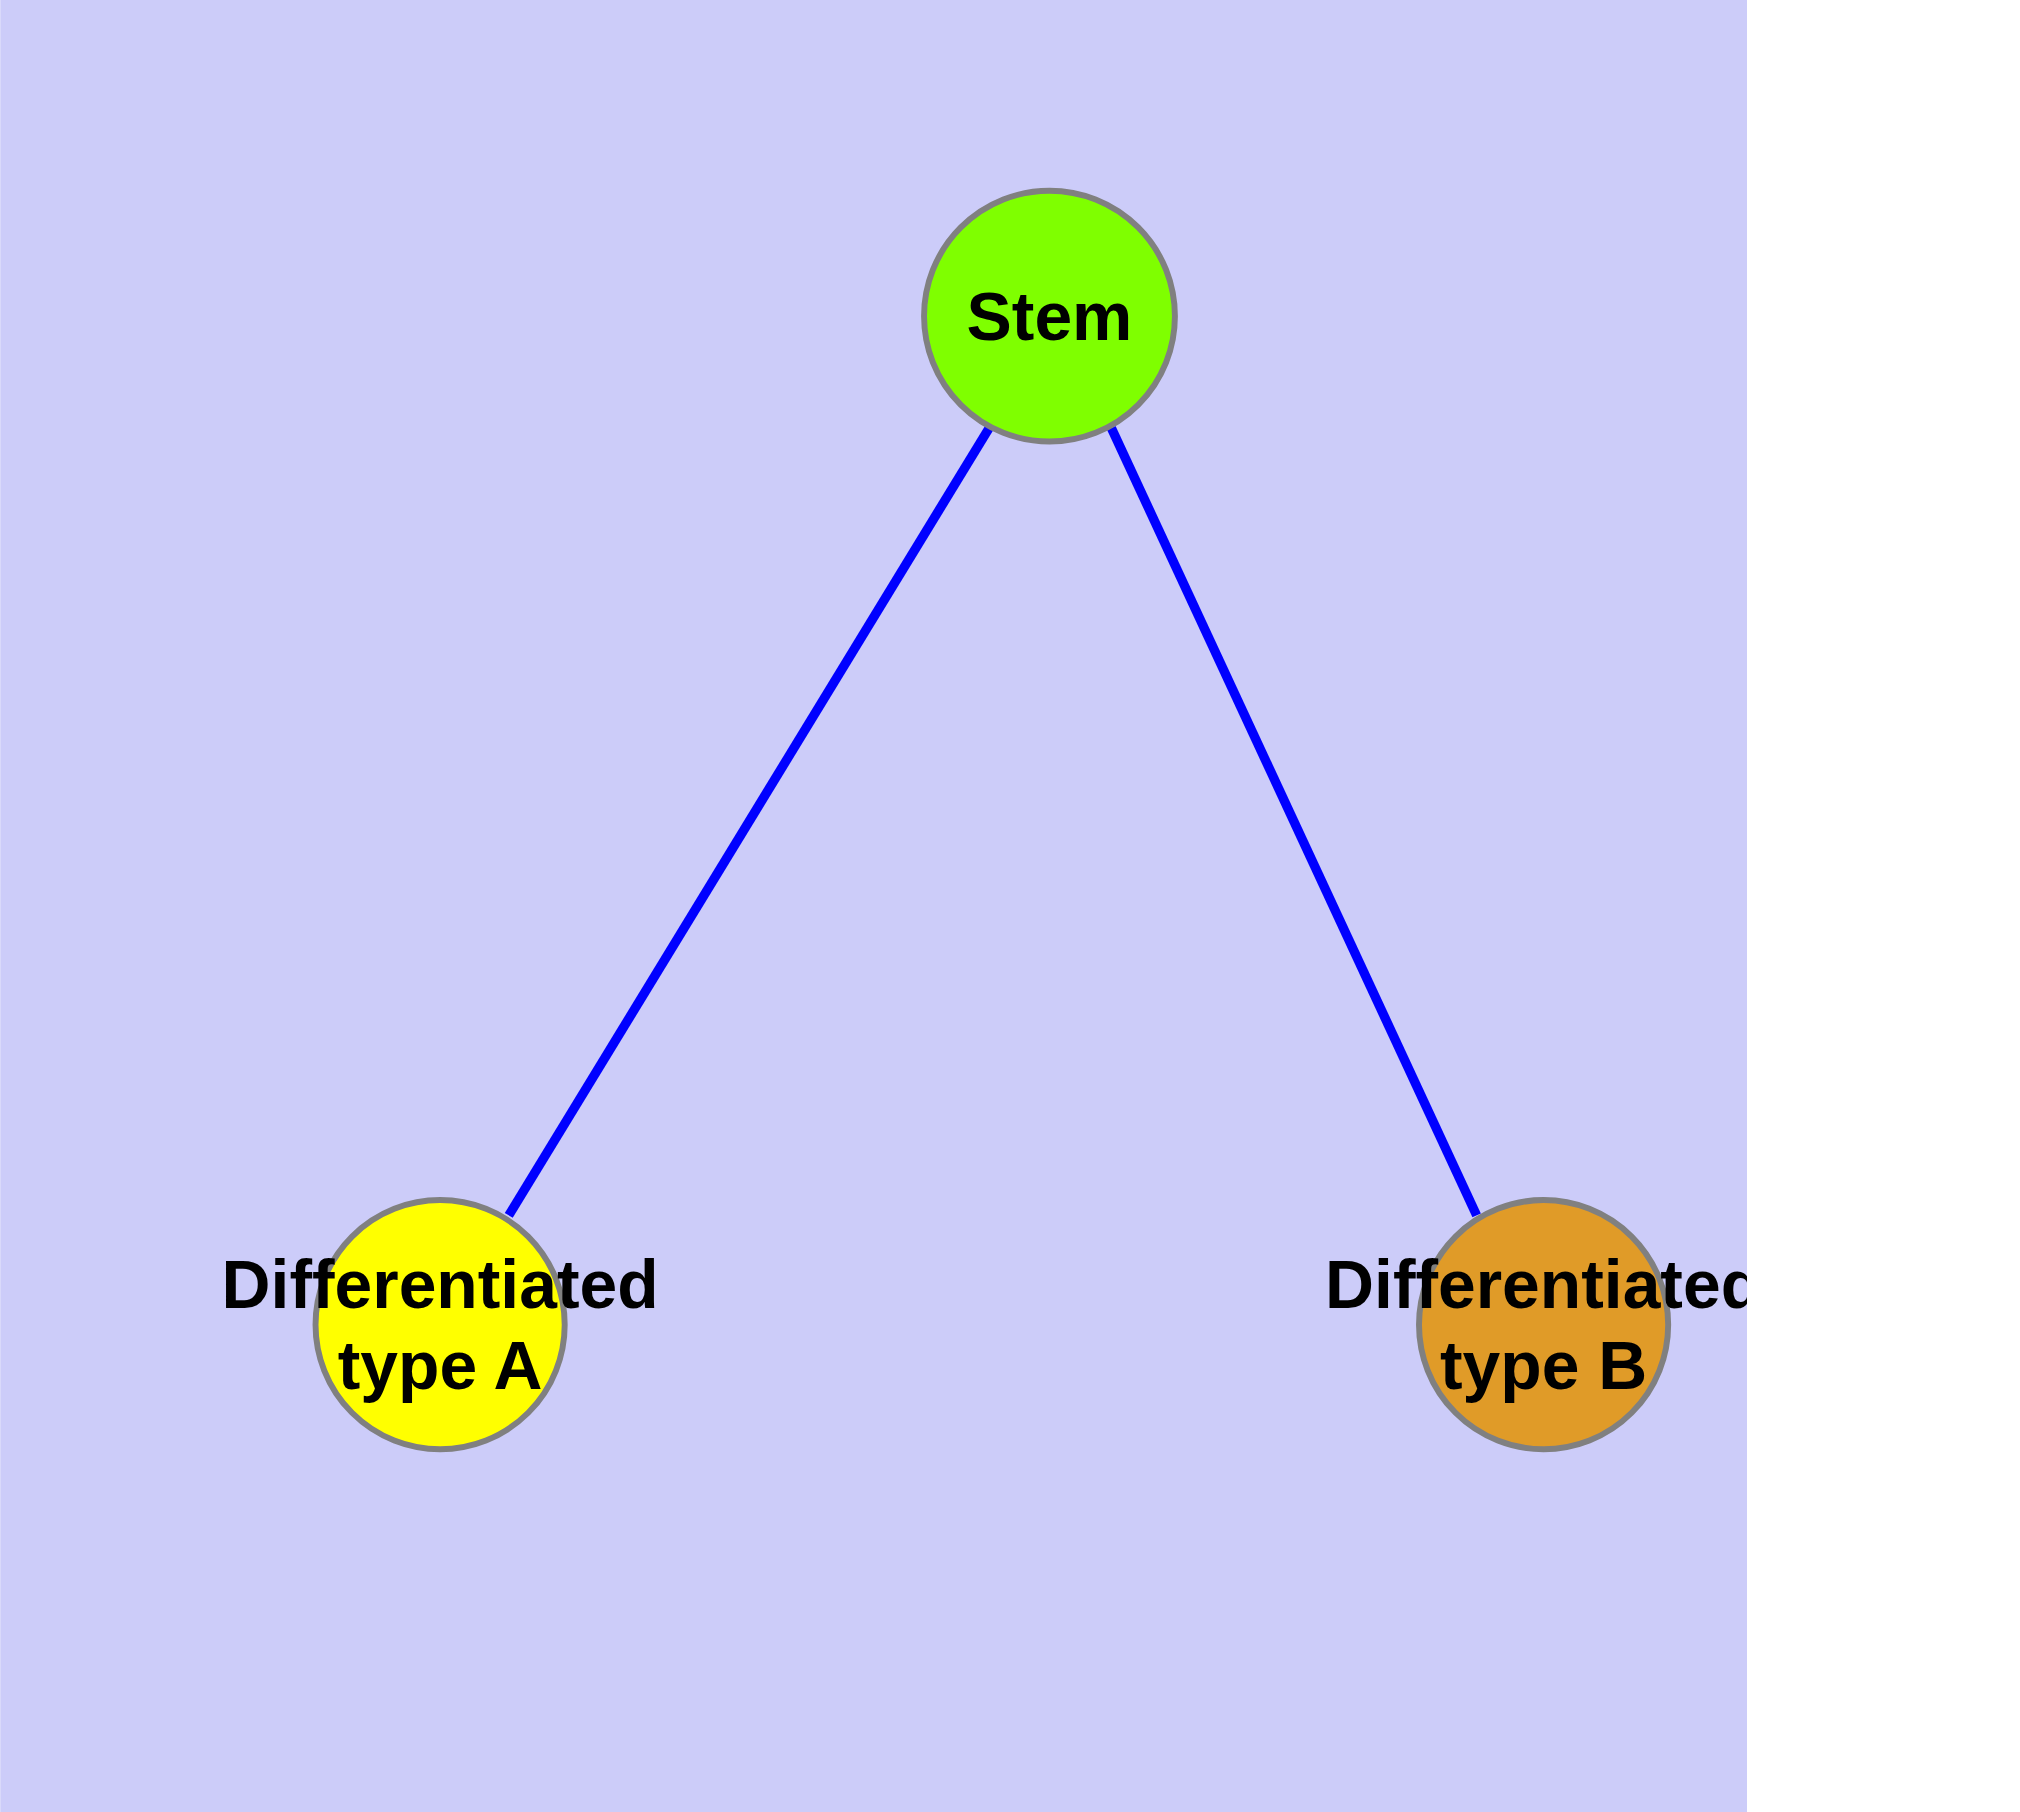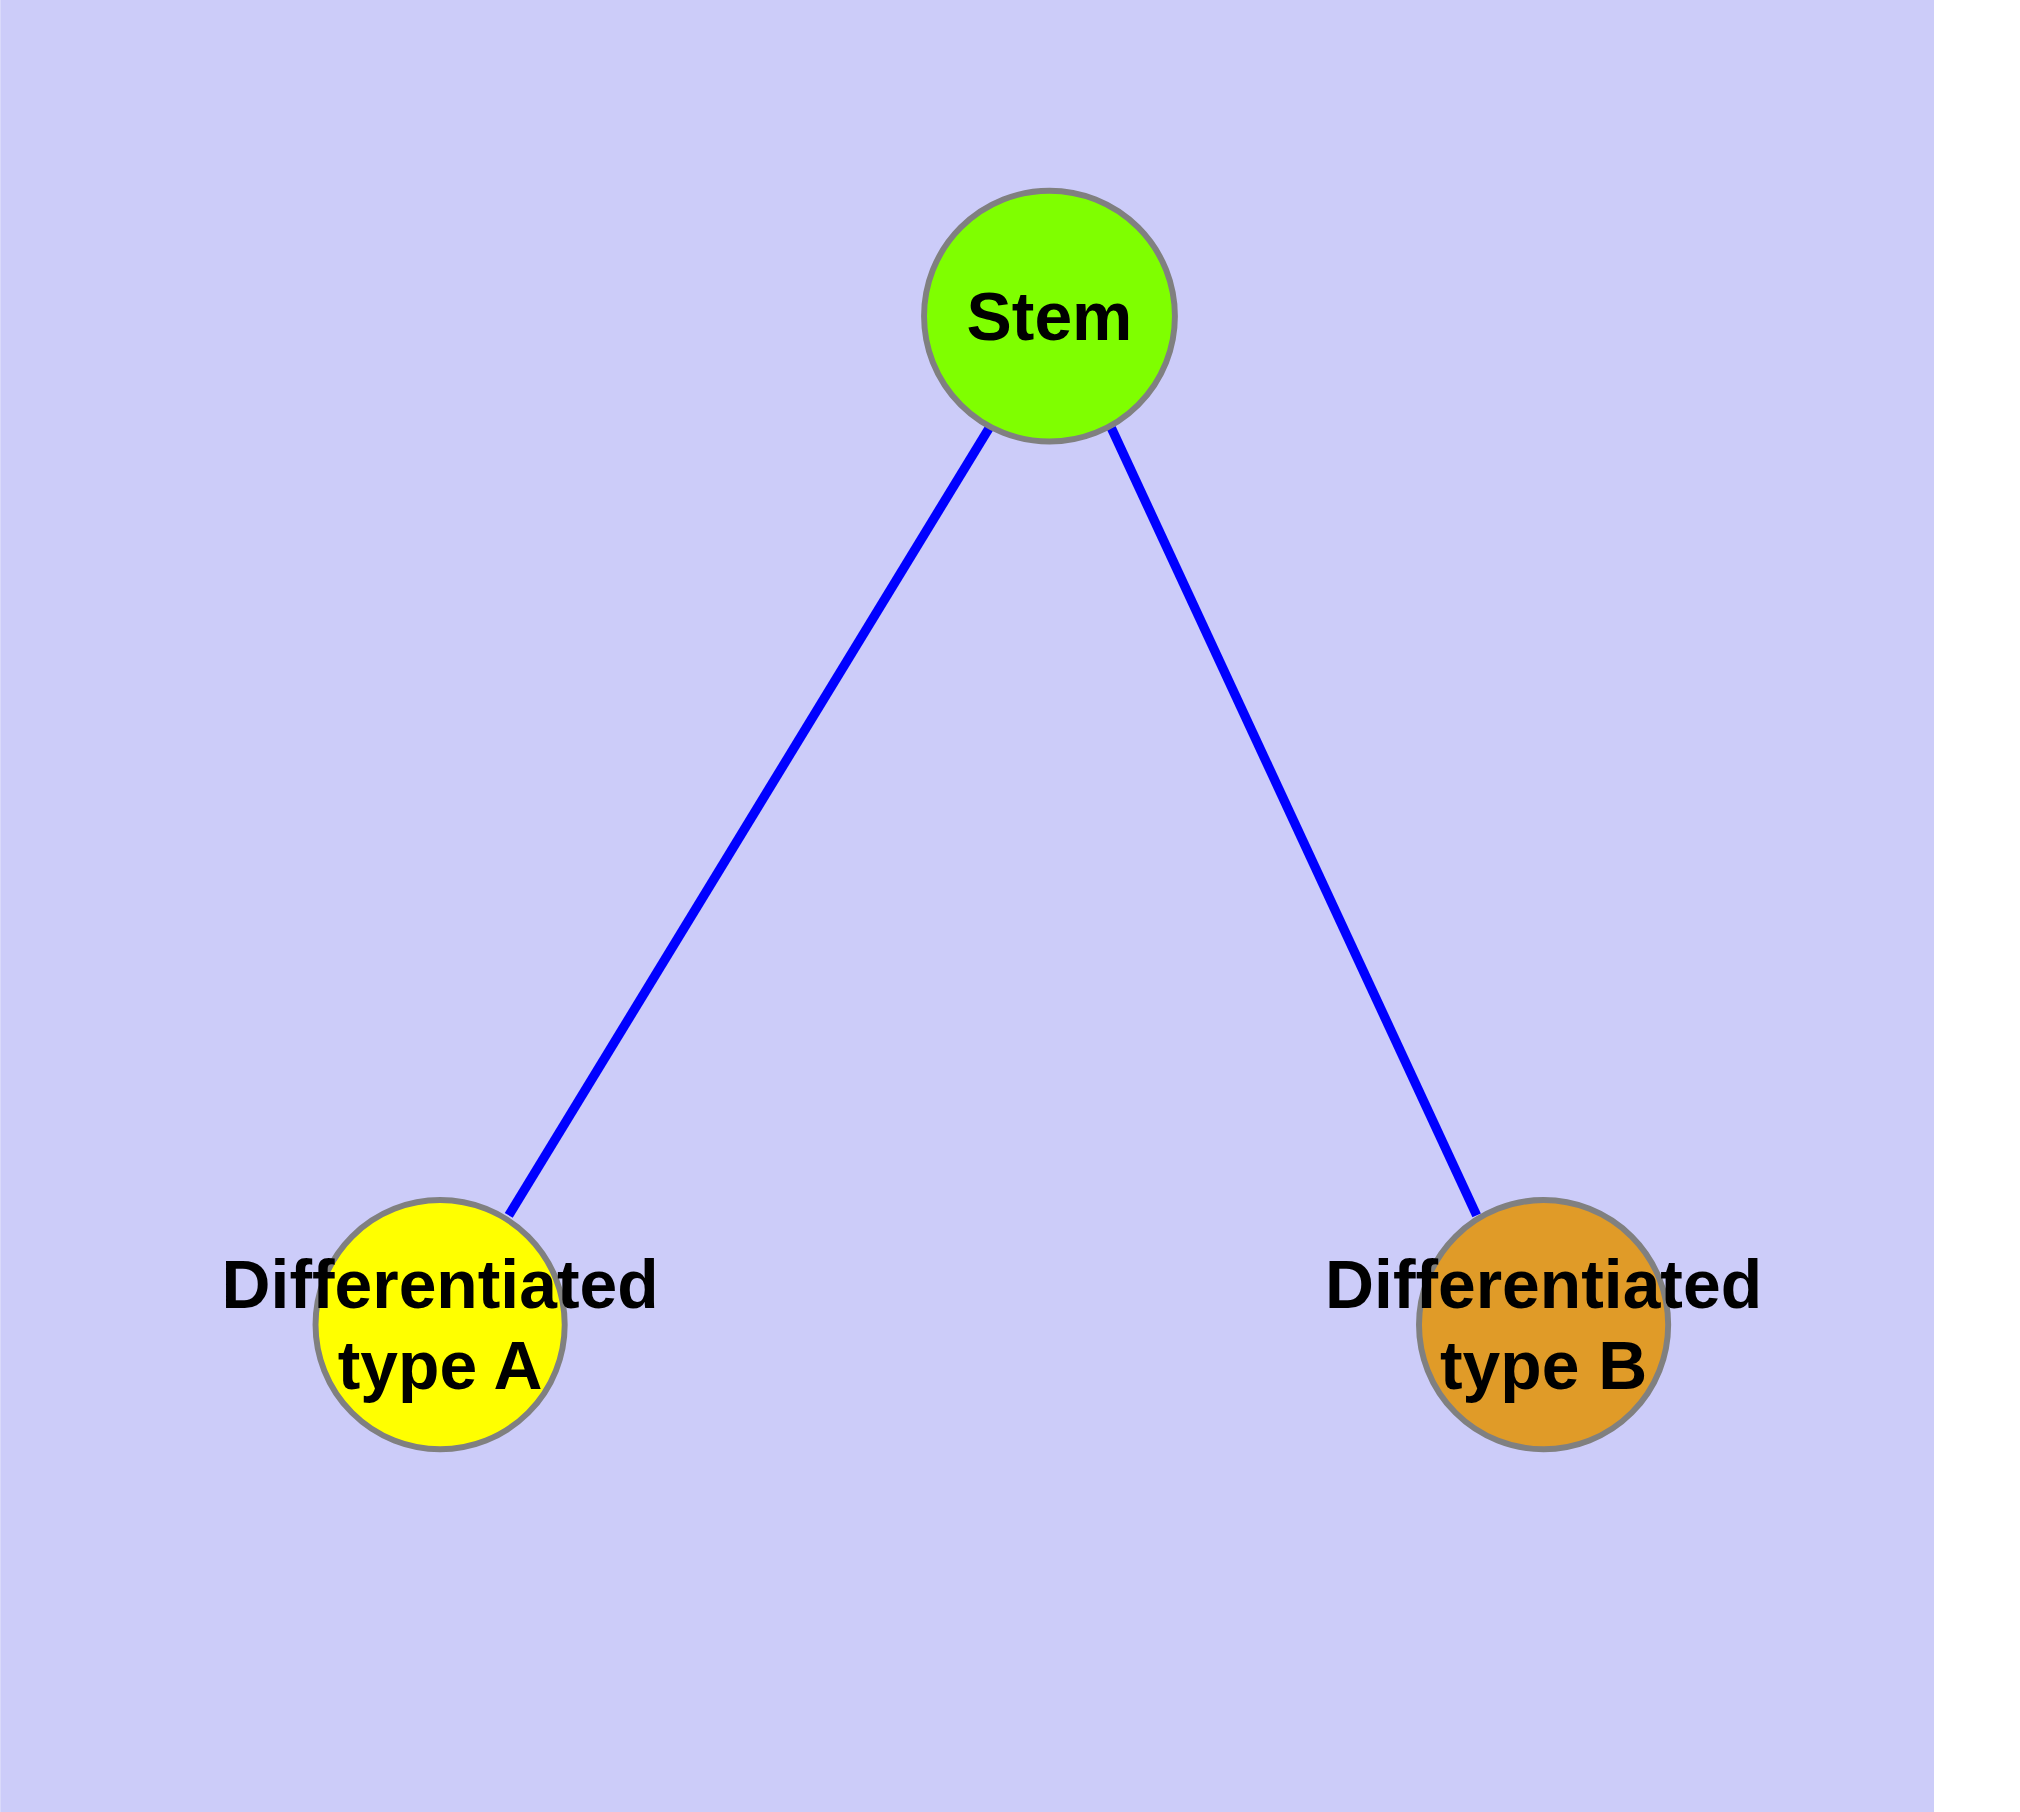--- a/index.html
+++ b/index.html
@@ -26,21 +26,21 @@
     font-family: "Liberation Sans", sans-serif;
     font-weight: bold;
     fill: #000000;
     paint-order: normal;
     white-space: pre;
   }
 </style>
 </head>
 <body>
 
-<div id="stage" style="width: 1934px; height: 1812px;">
+<div id="stage" style="width: 1747px; height: 1812px;">
   <svg id="graph-canvas" viewBox="0 0 2384 2138">
 
     <rect id="bg-rect" x="0" y="0" width="2384" height="2138" fill="#ccccf9"></rect>
 
     <g id="edges-layer">
       <line id="edge-0" x1="1168" y1="503" x2="600" y2="1434" stroke="#0000ff" stroke-width="11" stroke-linecap="butt"></line>
       <line id="edge-1" x1="1311" y1="505" x2="1742" y2="1434" stroke="#0000ff" stroke-width="11" stroke-linecap="butt"></line>
     </g>
 
     <g id="nodes-layer">

